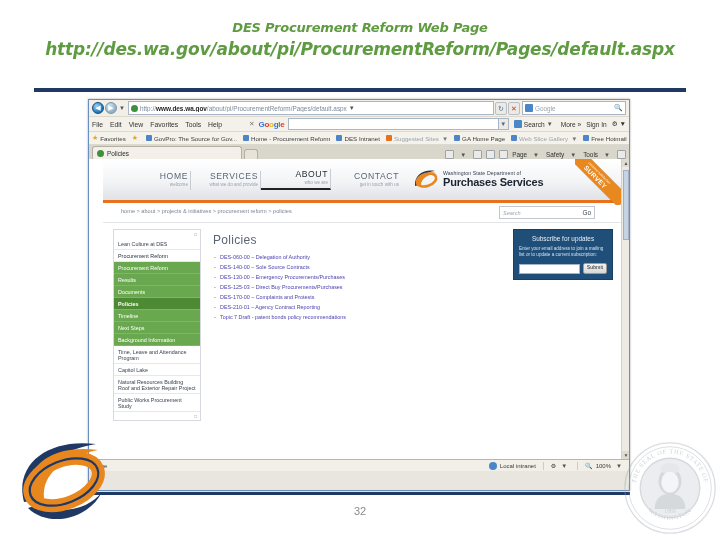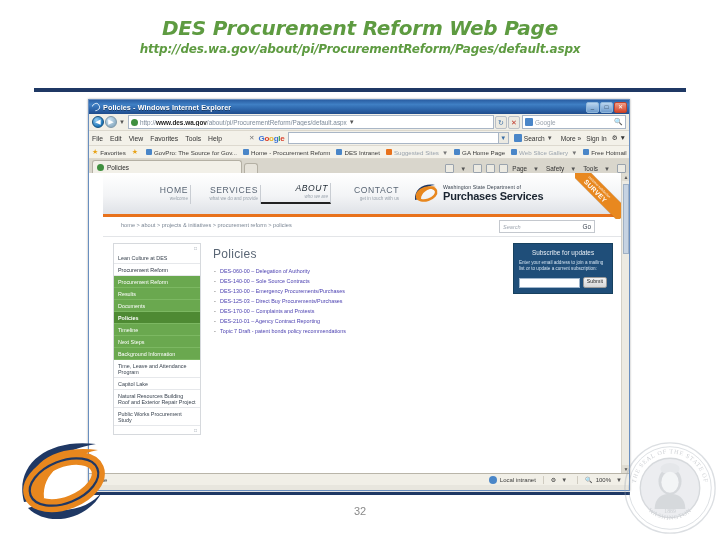--- a/index.html
+++ b/index.html
@@ -10,22 +10,22 @@
     font-family:"Liberation Sans", sans-serif;
   }
 
   
   #slide-header { position:absolute; left:0; top:18px; width:720px; text-align:center; }
   #slide-header .line {
     font-family:"DejaVu Sans", sans-serif;
     font-weight:bold; font-style:italic;
     color:#5e9b41; letter-spacing:-0.2px;
   }
-  #title-line1 { font-size:20px; line-height:20px; }
-  #title-line2 { font-size:12px; line-height:22px; }
+  #title-line1 { font-size:13px; line-height:20px; }
+  #title-line2 { font-size:17px; line-height:22px; }
 
   #header-rule {
     position:absolute; left:34px; top:88px; width:652px; height:4px;
     background:#1f3864;
   }
 
   
   #des-swoosh { position:absolute; left:18px; top:436px; width:92px; height:92px; }
 
   
@@ -135,21 +135,21 @@
   
   #site-header { position:relative; height:44px;
      background:linear-gradient(to bottom,#ffffff 0%,#f3f4f6 55%,#dfe2e7 100%);
      border-bottom:3px solid #e8721c; }
   #site-nav { position:absolute; left:18px; top:10px; display:flex; align-items:flex-end; }
   .navitem { width:70px; text-align:right; border-right:1px solid #c9cdd3; padding:0 2px 3px; }
   .navitem:last-child { border-right:none; }
   .navitem .nt { font-size:8.6px; color:#5a6675; letter-spacing:.6px; }
   .navitem.active .nt { color:#1f2933; }
   .navitem .ns { font-size:4.6px; color:#9aa3ad; margin-top:1px; }
-  .navitem.active { border-bottom:2px solid #222;font-style:italic; }
+  .navitem.active { border-bottom:2px solid #222; }
   #site-brand { position:absolute; left:310px; top:9px; display:flex; align-items:center; }
   #brand-mark { width:26px;height:22px; margin-right:4px; position:relative; flex:0 0 auto; }
   #brand-text .bt1 { font-size:5.2px; color:#3a4450; letter-spacing:.1px; }
   #brand-text .bt2 { font-size:11px; font-weight:bold; color:#1a2430; letter-spacing:-.2px; line-height:12px; }
   #survey-ribbon { position:absolute; right:0; top:0; width:46px; height:46px; overflow:hidden; }
   #survey-ribbon .rib {
      position:absolute; right:-13px; top:9px; width:74px; transform:rotate(45deg);
      background:#e8881f; color:#fff; text-align:center; font-size:6.6px; font-weight:bold;
      letter-spacing:.4px; padding:2px 0; box-shadow:0 0 1px rgba(0,0,0,.3);
   }
@@ -210,29 +210,20 @@
 <body>
 
 <div id="slide-header">
   <div class="line" id="title-line1">DES Procurement Reform Web Page</div>
   <div class="line" id="title-line2">http://des.wa.gov/about/pi/ProcurementReform/Pages/default.aspx</div>
 </div>
 <div id="header-rule"></div>
 
 <div id="browser-window">
 
-  <div id="ie-titlebar">
-    <span class="ie-logo"></span>
-    <span id="ie-title-text">Policies - Windows Internet Explorer</span>
-    <span class="wincontrols">
-      <span class="wbtn">_</span>
-      <span class="wbtn">□</span>
-      <span class="wbtn close">✕</span>
-    </span>
-  </div>
 
   <div id="ie-addressbar">
     <span class="navcircle">◀</span>
     <span class="navcircle fwd">▶</span>
     <span class="dropcaret">▼</span>
     <span id="url-box">
       <span class="url-favicon"></span>
       <span id="url-text"><span>http://</span><b>www.des.wa.gov</b><span>/about/pi/ProcurementReform/Pages/default.aspx</span></span>
       <span class="dropcaret">▼</span>
     </span>

